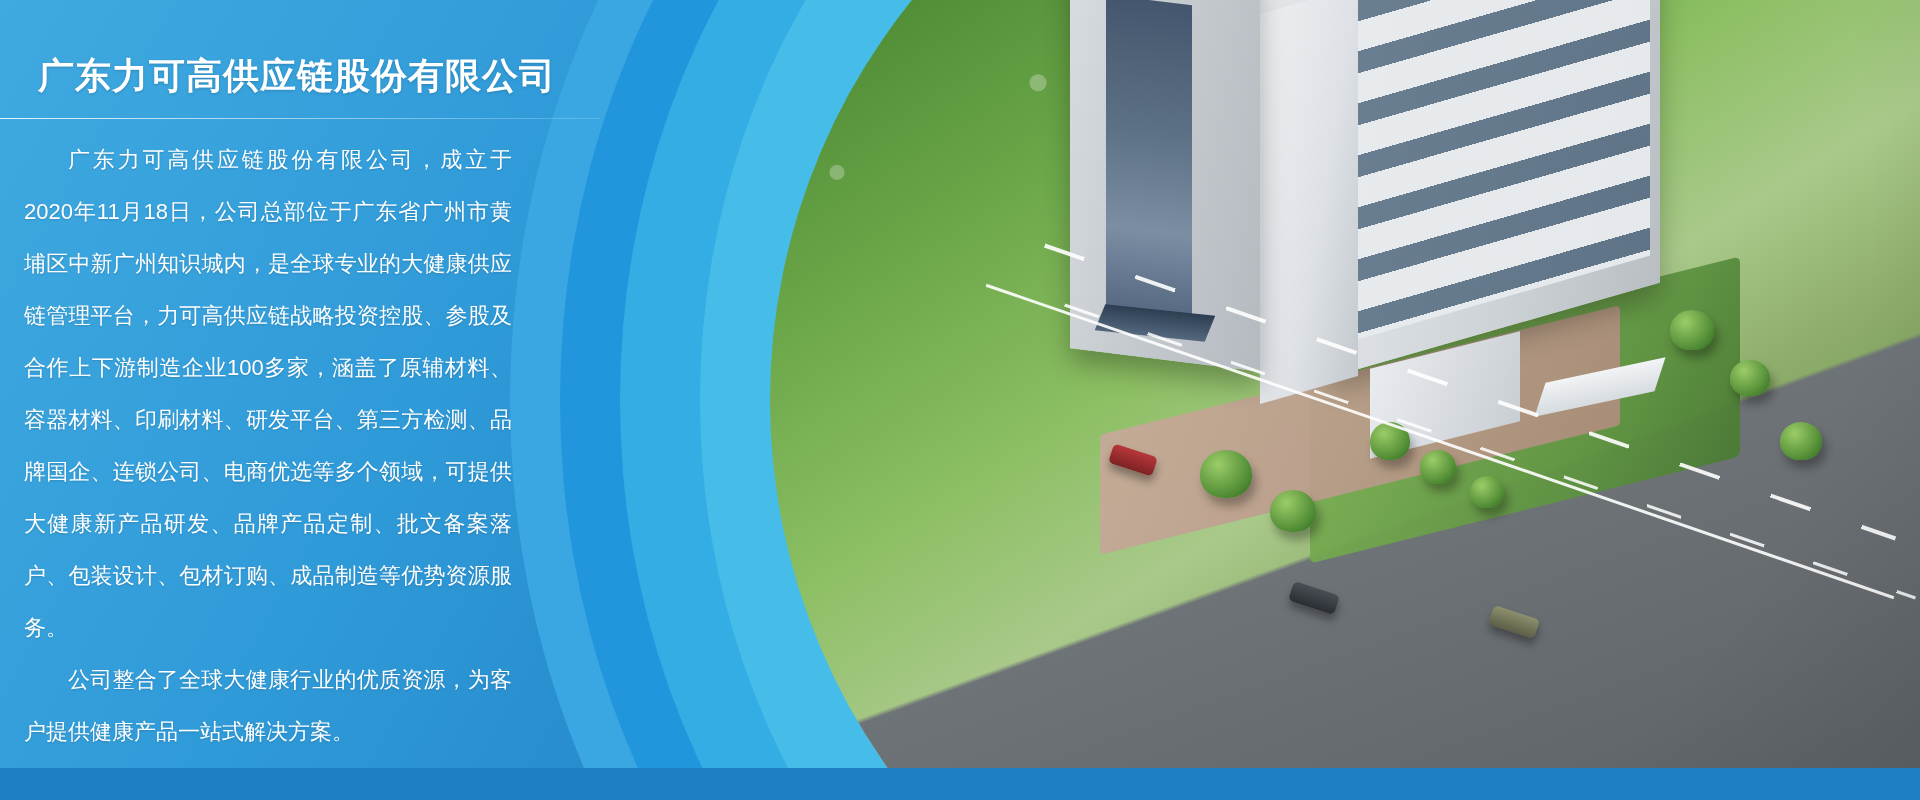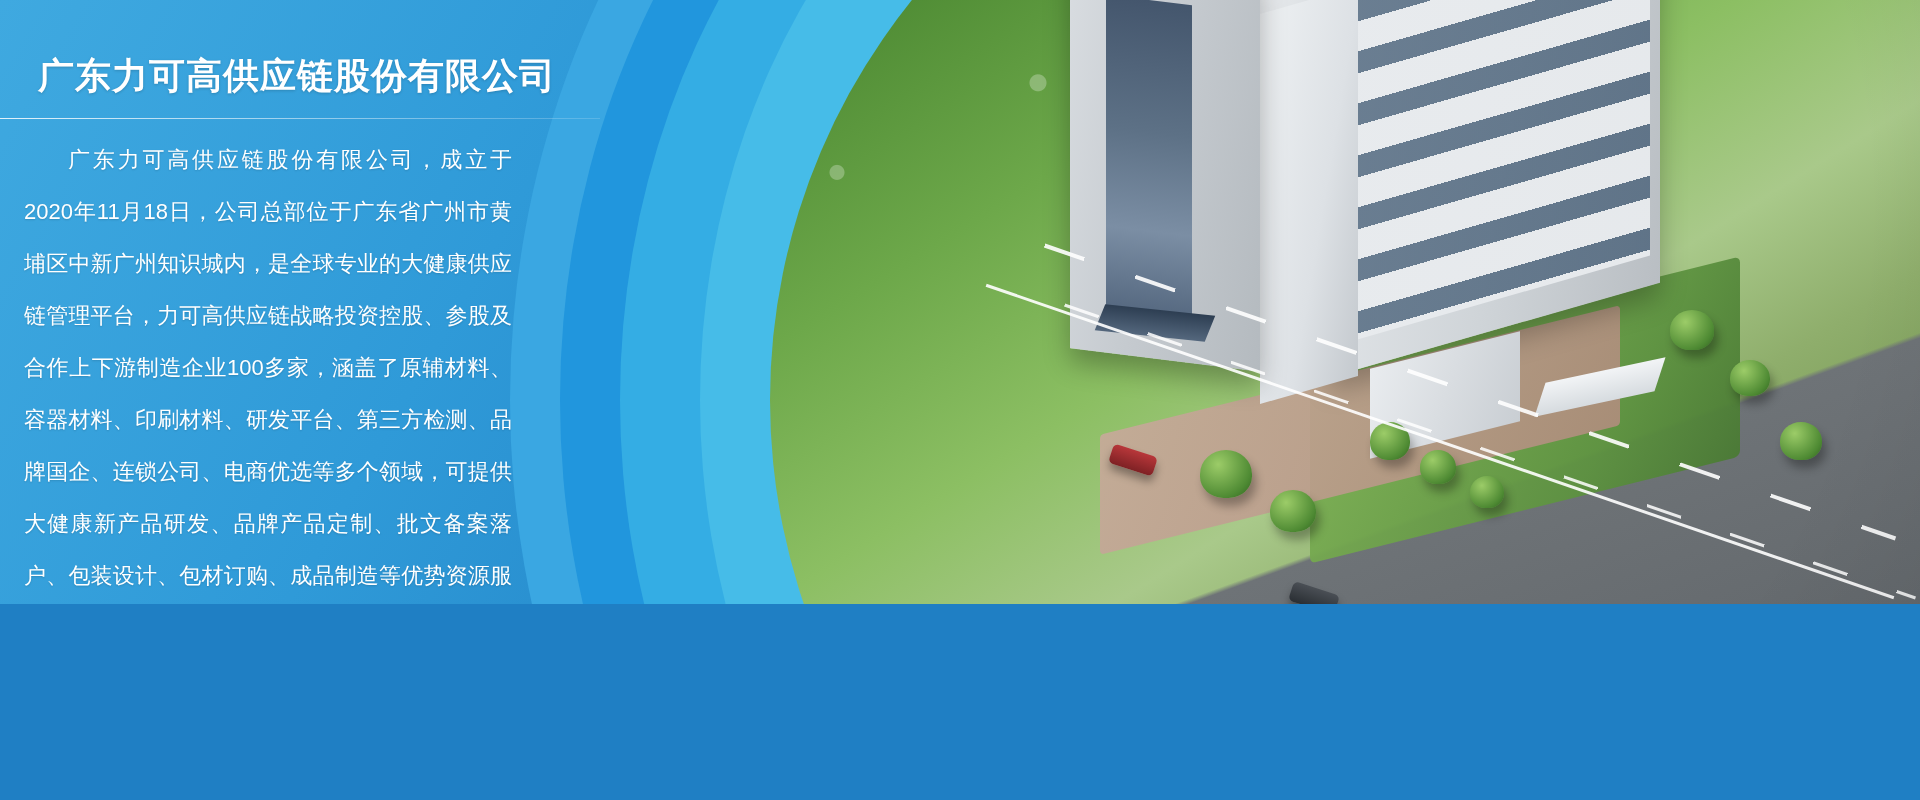--- a/index.html
+++ b/index.html
@@ -3,21 +3,21 @@
 <meta charset="utf-8">
 <title>Company Profile Banner</title>
 <style>
   html,body{margin:0;padding:0;}
   body{
     width:1920px;height:800px;overflow:hidden;
     font-family:"Liberation Sans","DejaVu Sans",sans-serif;
     background:#1f7fc4;
   }
   .banner{
-    position:relative;width:1920px;height:604px;overflow:hidden;
+    position:relative;width:1920px;height:768px;overflow:hidden;
     background:linear-gradient(120deg,#3fa9e0 0%,#2f9ad8 28%,#1f7ec2 62%,#1b6fb4 100%);
   }
 
   
   .arc{position:absolute;border-radius:50%;pointer-events:none;}
   .arc-1{ 
     width:1500px;height:1700px;left:510px;top:-450px;
     background:#3aa7e2;
   }
   .arc-2{
@@ -233,16 +233,17 @@
 
       <div class="photo-shade"></div>
     </div>
   </div>
 
   <div class="panel">
     <div class="title">广东力可高供应链股份有限公司</div>
     <div class="rule"></div>
     <div class="body-text">
       <p>广东力可高供应链股份有限公司，成立于2020年11月18日，公司总部位于广东省广州市黄埔区中新广州知识城内，是全球专业的大健康供应链管理平台，力可高供应链战略投资控股、参股及合作上下游制造企业100多家，涵盖了原辅材料、容器材料、印刷材料、研发平台、第三方检测、品牌国企、连锁公司、电商优选等多个领域，可提供大健康新产品研发、品牌产品定制、批文备案落户、包装设计、包材订购、成品制造等优势资源服务。</p>
+      <p>公司整合了全球大健康行业的优质资源，为客户提供健康产品一站式解决方案。</p>
     </div>
   </div>
 
 </div>
 
 </body></html>

